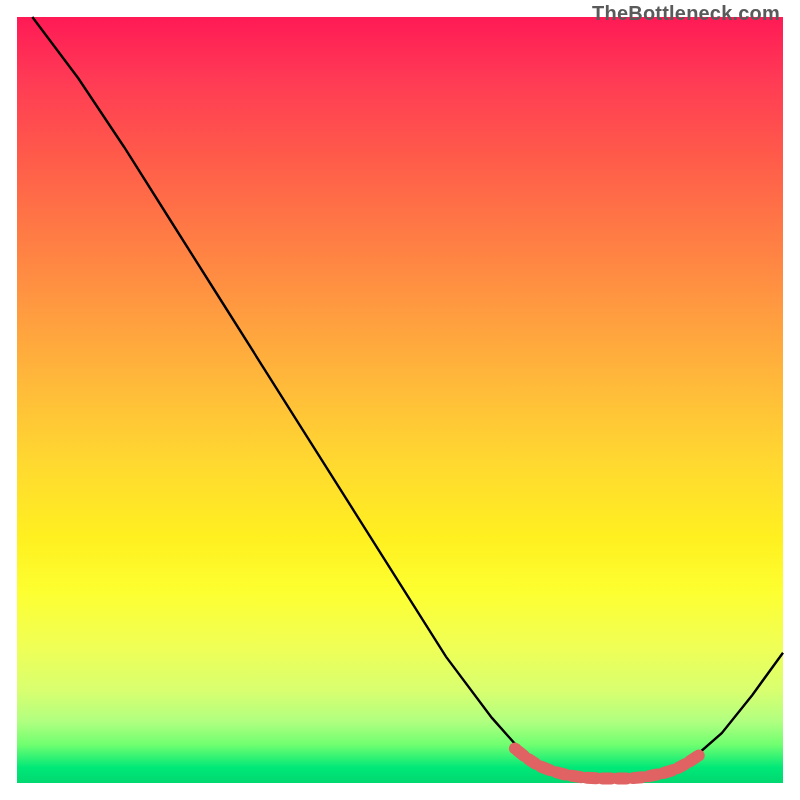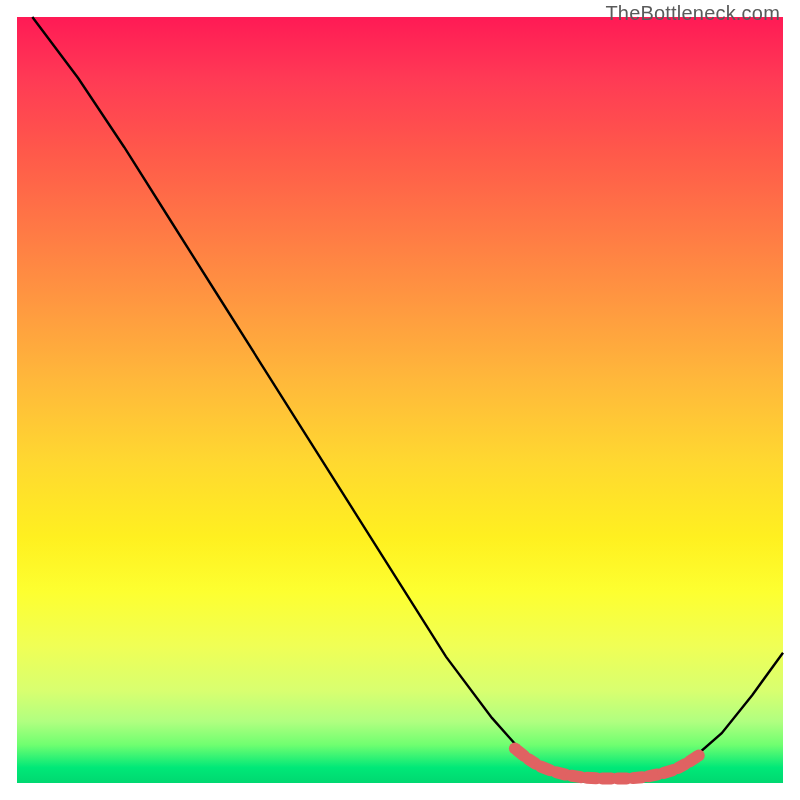--- a/index.html
+++ b/index.html
@@ -39,21 +39,21 @@
       #00e878 98%,
       #00d870 100%
     );
   }
   .watermark {
     position: absolute;
     top: 2px;
     right: 20px;
     color: #5a5a5a;
     font-size: 20px;
-    font-weight: 400;
+    font-weight: 700;
     letter-spacing: 0.2px;
     z-index: 10;
   }
   svg.curve {
     position: absolute;
     left: 0;
     top: 0;
     width: 800px;
     height: 800px;
     z-index: 5;

